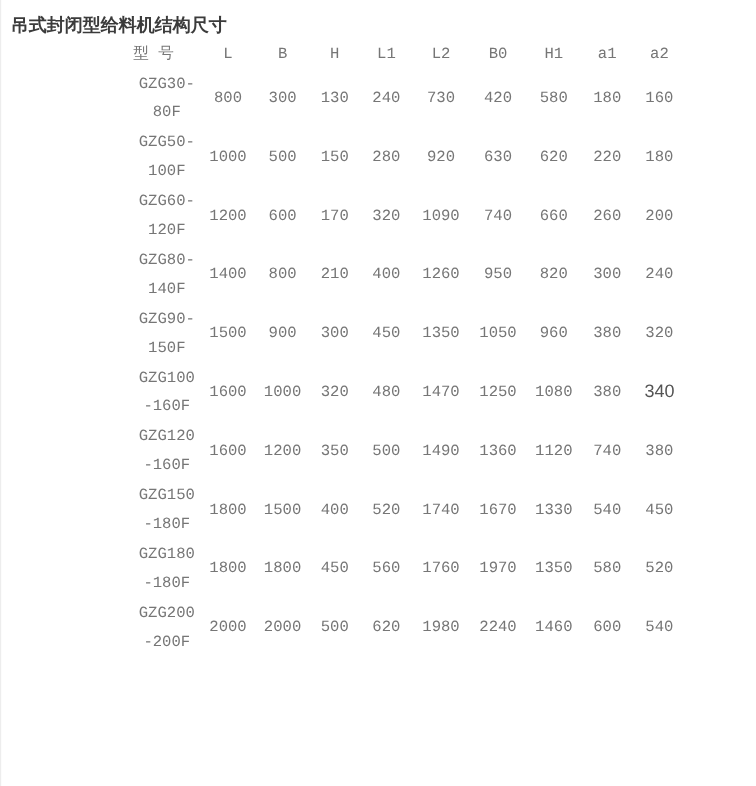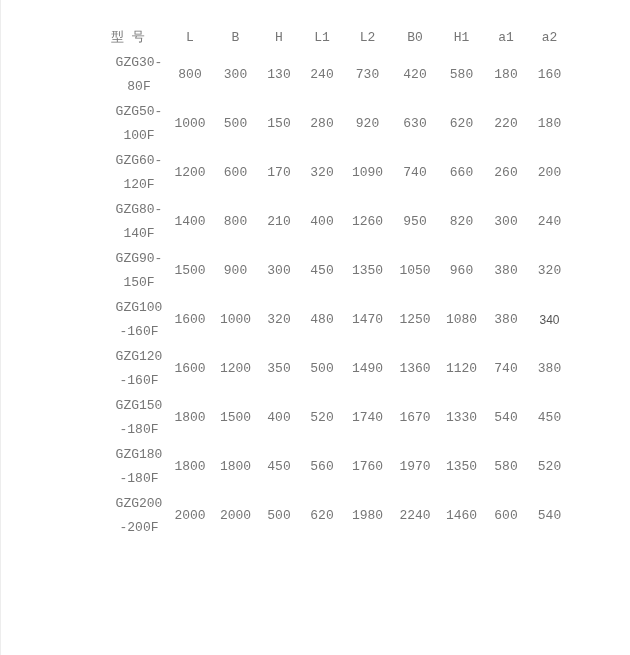--- a/index.html
+++ b/index.html
@@ -18,21 +18,21 @@
     font-family: "Liberation Sans", "DejaVu Sans", sans-serif;
     font-size: 15px;
     line-height: 18px;
     font-weight: bold;
     color: #3b3b3b;
     margin: 13px 0 0 8px;
   }
   table.spec-table {
     border-collapse: collapse;
     table-layout: fixed;
-    margin: 24px 0 0 104px;
+    margin: 0 0 0 104px;
     font-family: "Liberation Mono", "DejaVu Sans Mono", monospace;
     font-size: 13px;
     color: #767676;
     border: none;
   }
   .spec-table th {
     font-weight: normal;
     height: 26px;
     padding: 0;
     text-align: center;
@@ -51,29 +51,30 @@
   }
   .spec-table td.model-cell {
     text-align: center;
     padding-left: 6px;
   }
   .spec-table td.model-cell div {
     line-height: 24px;
   }
   .spec-table td.alt-font {
     font-family: "Liberation Sans", "DejaVu Sans", sans-serif;
-    font-size: 12px;
+    font-size: 15px;
     color: #555555;
   }
 </style>
 </head>
 <body>
 
 <div class="page">
 
+  <div class="page-title">吊式封闭型给料机结构尺寸</div>
 
   <table class="spec-table">
     <colgroup>
       <col style="width:62px">
       <col style="width:46px">
       <col style="width:45px">
       <col style="width:42px">
       <col style="width:44px">
       <col style="width:47px">
       <col style="width:48px">

